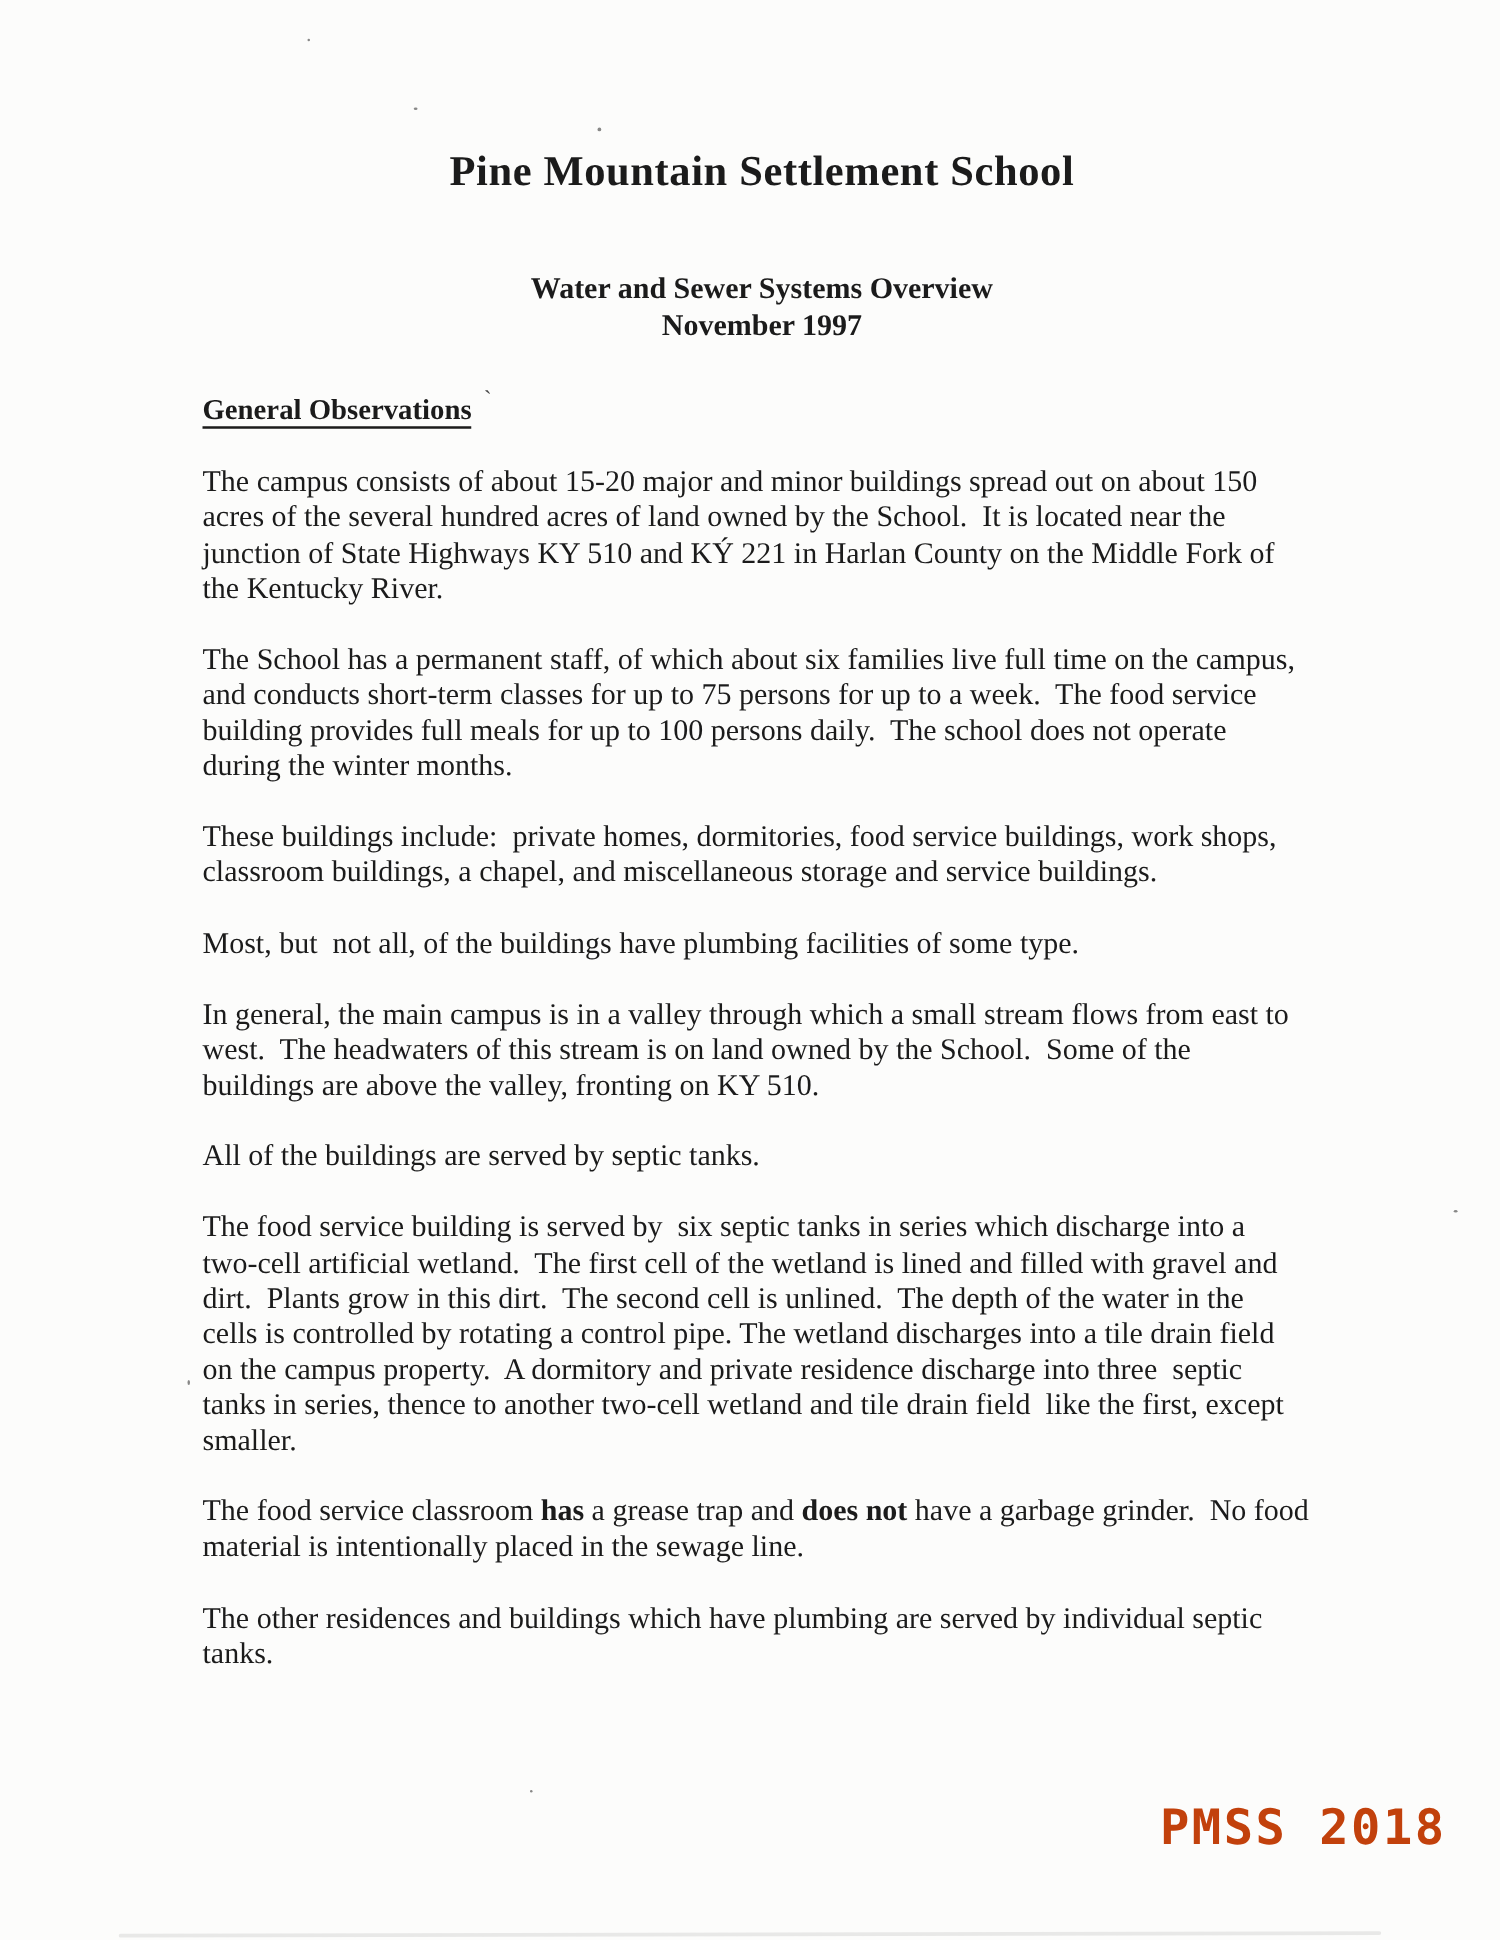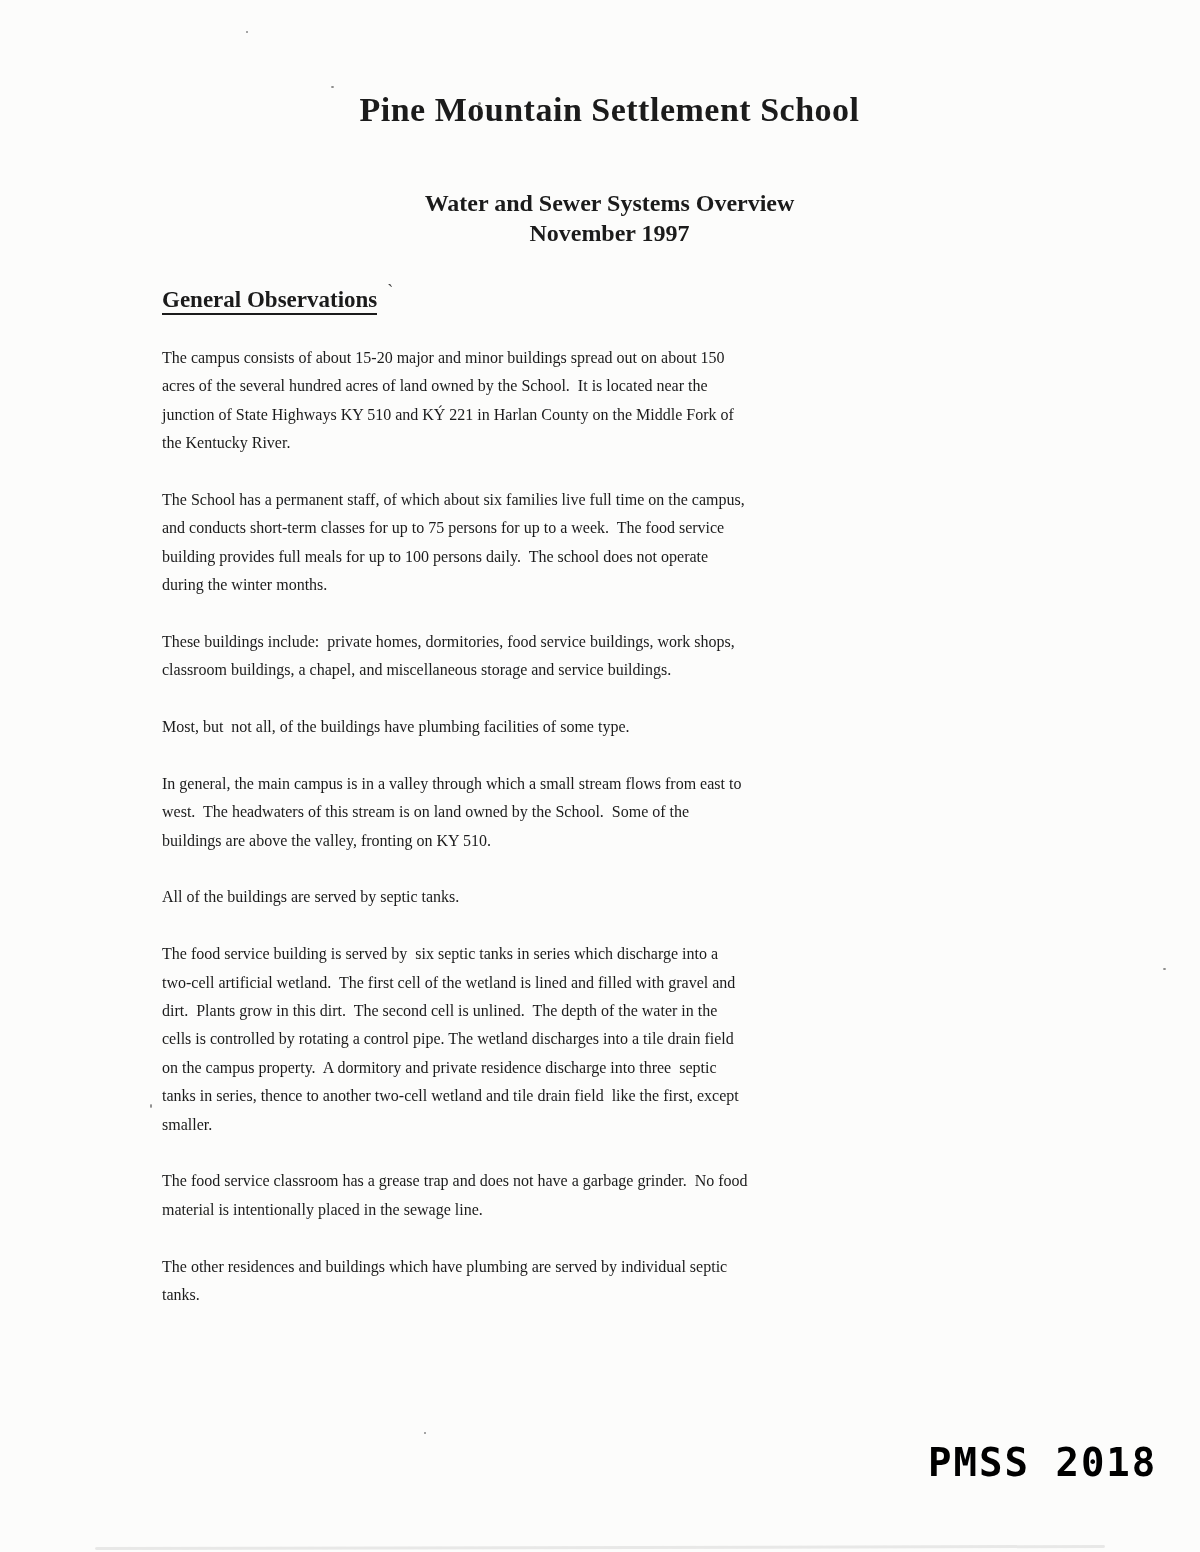--- a/index.html
+++ b/index.html
@@ -6,21 +6,21 @@
   .page {
     position: relative;
     width: 1200px;
     height: 1552px;
     margin: 0 auto;
     background: #fcfcfb;
     color: #1b1b1b;
     font-family: "Liberation Serif", "DejaVu Serif", serif;
     overflow: hidden;
     box-sizing: border-box;
-    padding-top: 88px;
+    padding-top: 116px;
   }
   .doc-title {
     margin: 0;
     margin-left: 162px;
     width: 895px;
     text-align: center;
     font-size: 34px;
     line-height: 44px;
     font-weight: bold;
     letter-spacing: 0.5px;
@@ -51,25 +51,25 @@
     padding-bottom: 1px;
   }
   .doc-body h2 .artifact {
     font-weight: normal;
     font-size: 18px;
     vertical-align: 10px;
     margin-left: 10px;
     color: #444;
   }
   .doc-body p {
-    font-size: 16px;
+    font-size: 24px;
     line-height: 28.4px;
     white-space: pre-wrap;
   }
-  .doc-body p .b { font-weight: normal; }
+  .doc-body p .b { font-weight: bold; }
   .watermark {
     position: absolute;
     left: 928px;
     top: 1440px;
     font-family: "DejaVu Sans Mono", monospace;
     font-weight: bold;
     font-size: 39px;
     letter-spacing: 2px;
     white-space: nowrap;
   }
@@ -124,21 +124,21 @@
 cells is controlled by rotating a control pipe. The wetland discharges into a tile drain field
 on the campus property.  A dormitory and private residence discharge into three  septic
 tanks in series, thence to another two-cell wetland and tile drain field  like the first, except
 smaller.</span></p>
       <p><span>The food service classroom </span><span class="b">has</span><span> a grease trap and </span><span class="b">does not</span><span> have a garbage grinder.  No food
 material is intentionally placed in the sewage line.</span></p>
       <p><span>The other residences and buildings which have plumbing are served by individual septic
 tanks.</span></p>
     </main>
 
-  <div class="watermark" style="color: #000000;">PMSS 2018</div>
+  <div class="watermark" style="color: #c2410c;">PMSS 2018</div>
 
   <div class="speck" style="left:478px; top:102px; width:3px; height:3px;"></div>
   <div class="speck" style="left:246px; top:31px; width:2px; height:2px;"></div>
   <div class="speck" style="left:331px; top:86px; width:3px; height:2px;"></div>
   <div class="speck" style="left:1163px; top:968px; width:3px; height:2px;"></div>
   <div class="speck" style="left:150px; top:1104px; width:2px; height:4px;"></div>
   <div class="speck" style="left:424px; top:1432px; width:2px; height:2px;"></div>
   <div class="edge-smudge"></div>
 
 </div>

